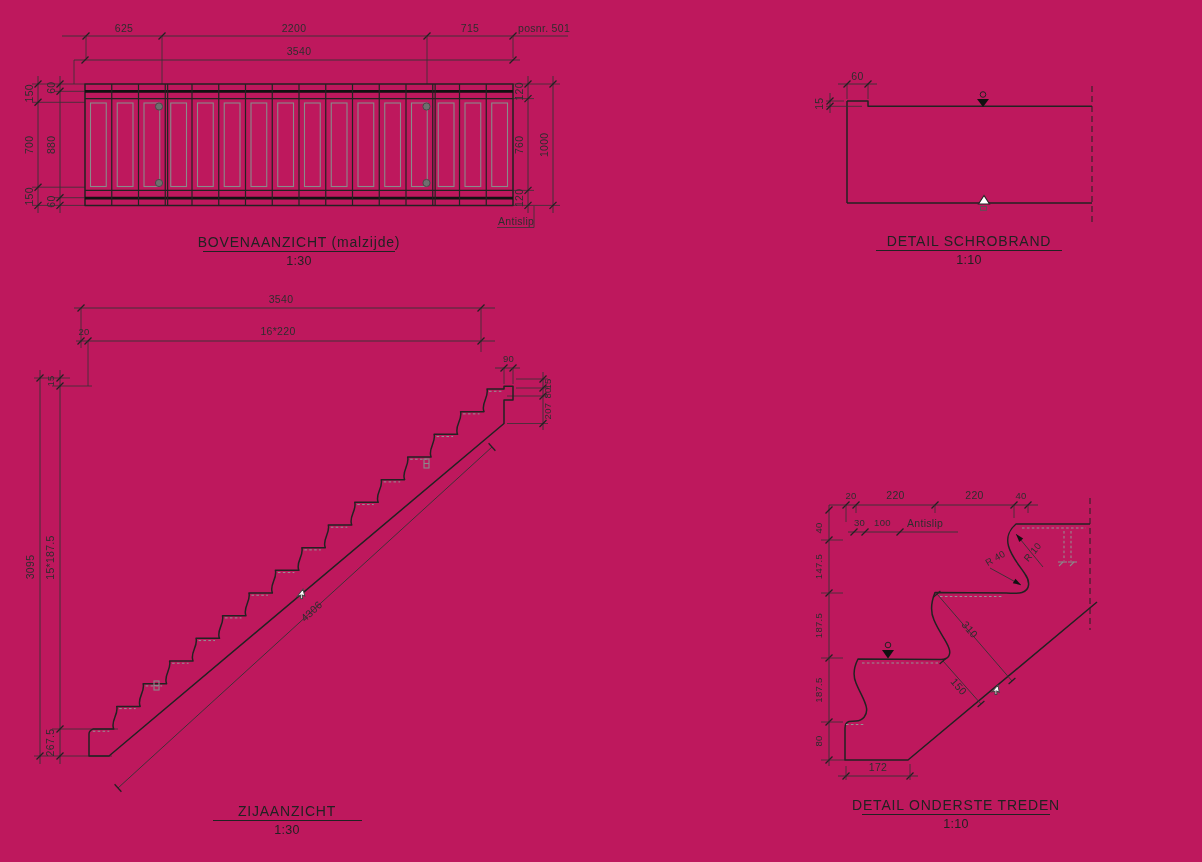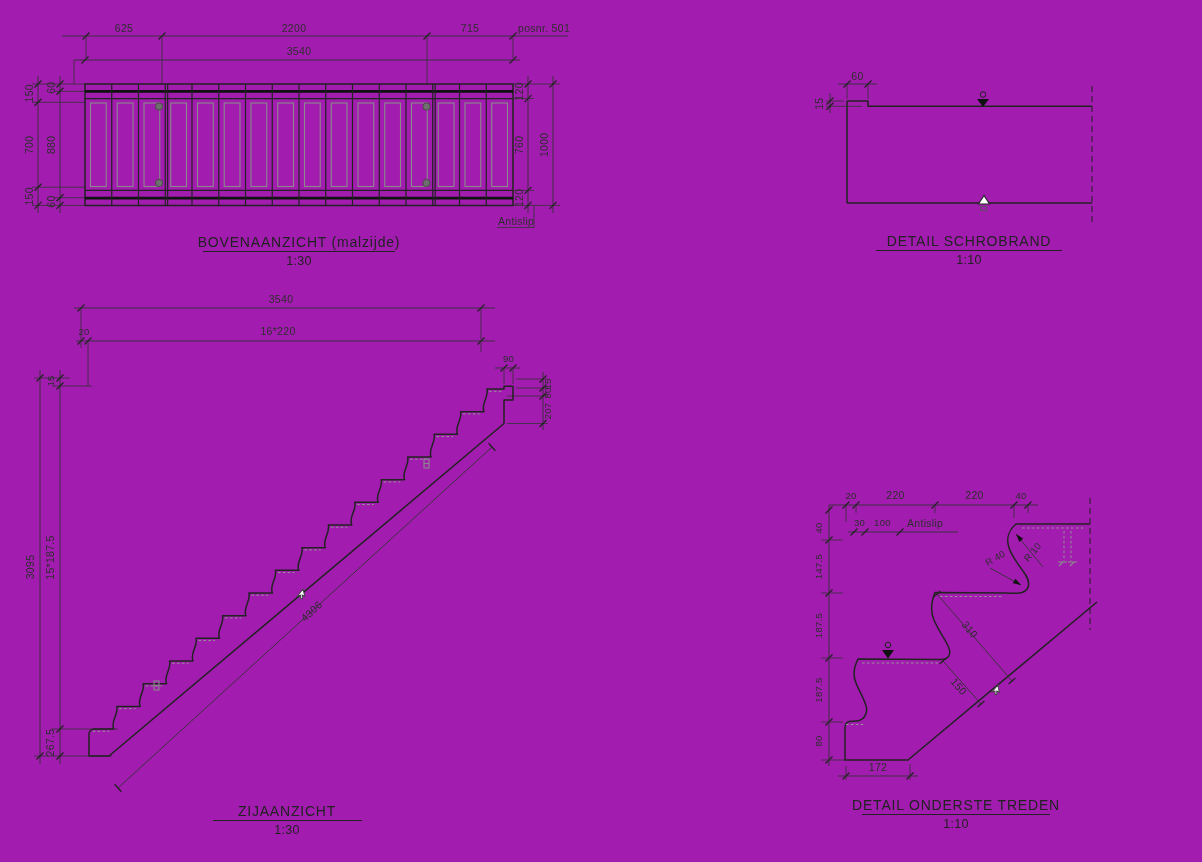--- a/index.html
+++ b/index.html
@@ -1,16 +1,16 @@
 <!DOCTYPE html>
 <html><head>
 <meta charset="utf-8">
 <style>
   html,body{margin:0;padding:0;background:#fff;}
-  .sheet{position:relative;width:1202px;height:862px;background:#a21caf;overflow:hidden;
+  .sheet{position:relative;width:1202px;height:862px;background:#be185d;overflow:hidden;
          font-family:"Liberation Sans", sans-serif;}
   svg{position:absolute;overflow:visible;}
   .ol{stroke:#222;stroke-width:1.5;fill:none;stroke-linejoin:round;}
   .thick{stroke:#111;stroke-width:2.7;fill:none;}
   .thin{stroke:#222;stroke-width:1.2;fill:none;}
   .dim{stroke:#333;stroke-width:0.9;fill:none;}
   .ext{stroke:#333;stroke-width:0.8;fill:none;}
   .tick{stroke:#222;stroke-width:1.3;fill:none;}
   .gray{stroke:#8a8a8a;stroke-width:1.1;fill:none;}
   .dash{stroke:#222;stroke-width:1;stroke-dasharray:6 4;fill:none;}

